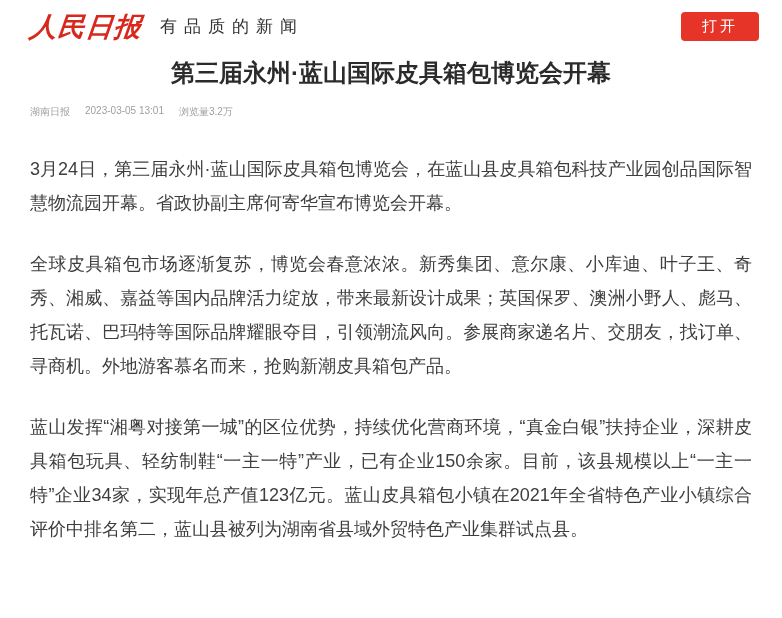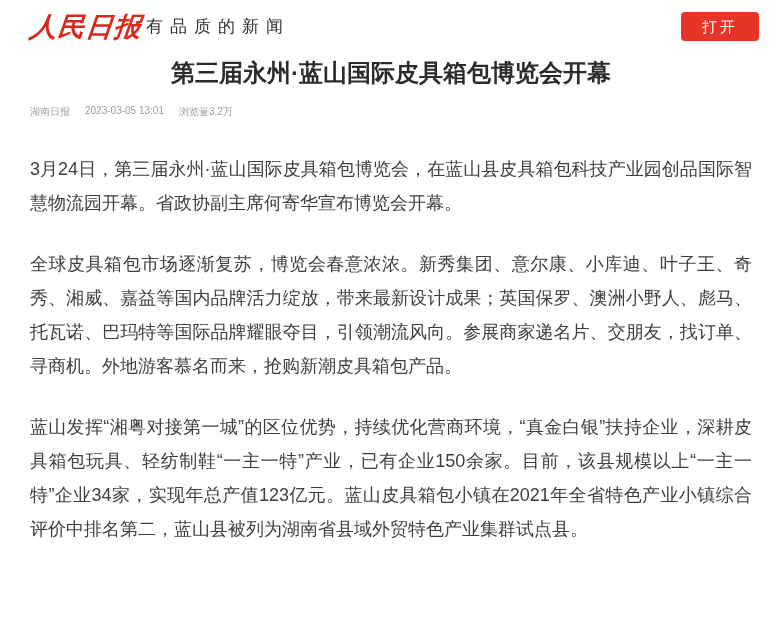--- a/index.html
+++ b/index.html
@@ -26,38 +26,38 @@
     color: #d8281c;
     font-family: "DejaVu Serif", serif;
     font-style: italic;
     font-weight: 700;
     font-size: 27px;
     letter-spacing: 1px;
     transform: skewX(-6deg);
     white-space: nowrap;
   }
   .tagline {
-    margin-left: 4px;
+    margin-left: 18px;
     font-size: 17px;
     color: #333333;
     letter-spacing: 7px;
     font-weight: 500;
     white-space: nowrap;
   }
   .open-btn {
     background: #e63428;
     color: #ffffff;
     border: none;
     border-radius: 4px;
     font-size: 15px;
     line-height: 1;
     padding: 7px 21px;
     letter-spacing: 3px;
     cursor: pointer;
-    font-family: Liberation Sans, sans-serif;
+    font-family: Liberation Serif, serif;
   }
 
   
   .article { padding: 0 30px; }
   .article-title {
     margin-top: 9px;
     font-size: 24px;
     line-height: 1.3;
     font-weight: 700;
     color: #2b2b2b;

